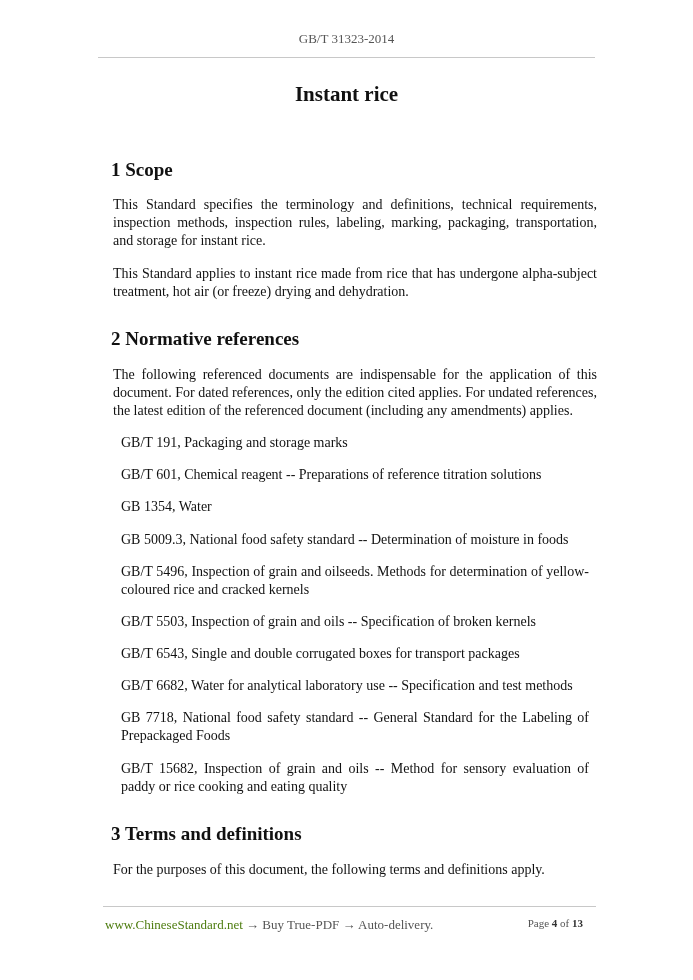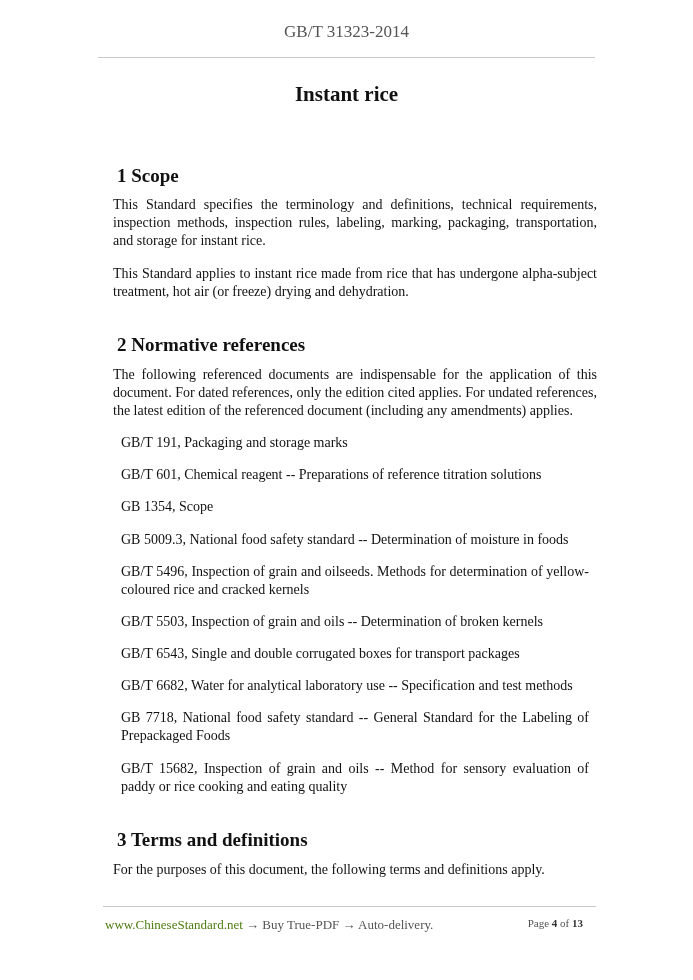--- a/index.html
+++ b/index.html
@@ -1,34 +1,34 @@
 <!DOCTYPE html>
 <html><head>
 <meta charset="utf-8">
 <style>
   html, body { margin: 0; padding: 0; background: #ffffff; }
   body {
     width: 693px; height: 980px; position: relative; overflow: hidden;
     font-family: "Liberation Serif", "DejaVu Serif", serif; color: #111;
   }
   .page-header {
-    position: absolute; left: 98px; width: 497px; top: 22px;
-    text-align: center; font-size: 17px; color: #555;
+    position: absolute; left: 98px; width: 497px; top: 31px;
+    text-align: center; font-size: 13px; color: #555;
   }
   .header-rule {
     position: absolute; left: 98px; width: 497px; top: 57px;
     border-top: 1px solid #c8c8c8;
   }
   .doc-title {
     position: absolute; left: 98px; width: 497px; top: 82px;
     text-align: center; font-size: 21px; font-weight: bold; margin: 0;
   }
   .content { position: absolute; left: 105px; width: 484px; top: 0; }
   h2.section {
-    position: absolute; left: 0; margin: 12px; font-size: 19px; font-weight: bold;
+    position: absolute; left: 0; margin: 6px; font-size: 19px; font-weight: bold;
     white-space: nowrap;
   }
   p.para {
     position: absolute; left: 8px; width: 484px; margin: 0;
     font-size: 14px; line-height: 18px; text-align: justify;
   }
   .ref {
     position: absolute; left: 16px; width: 468px; margin: 0;
     font-size: 14px; line-height: 18px; text-align: justify;
   }
@@ -66,33 +66,33 @@
   <p class="ref" style="top:434px">
     <span>GB/T 191,</span>
     <span class="title">Packaging and storage marks</span>
   </p>
   <p class="ref" style="top:466px">
     <span>GB/T 601,</span>
     <span class="title">Chemical reagent -- Preparations of reference titration solutions</span>
   </p>
   <p class="ref" style="top:498px">
     <span>GB 1354,</span>
-    <span class="title">Scope</span>
+    <span class="title">Water</span>
   </p>
   <p class="ref" style="top:531px">
     <span>GB 5009.3,</span>
     <span class="title">National food safety standard -- Determination of moisture in foods</span>
   </p>
   <p class="ref" style="top:563px">
     <span>GB/T 5496,</span>
     <span class="title">Inspection of grain and oilseeds. Methods for determination of yellow-coloured rice and cracked kernels</span>
   </p>
   <p class="ref" style="top:613px">
     <span>GB/T 5503,</span>
-    <span class="title">Inspection of grain and oils -- Determination of broken kernels</span>
+    <span class="title">Inspection of grain and oils -- Specification of broken kernels</span>
   </p>
   <p class="ref" style="top:645px">
     <span>GB/T 6543,</span>
     <span class="title">Single and double corrugated boxes for transport packages</span>
   </p>
   <p class="ref" style="top:677px">
     <span>GB/T 6682,</span>
     <span class="title">Water for analytical laboratory use -- Specification and test methods</span>
   </p>
   <p class="ref" style="top:709px">

